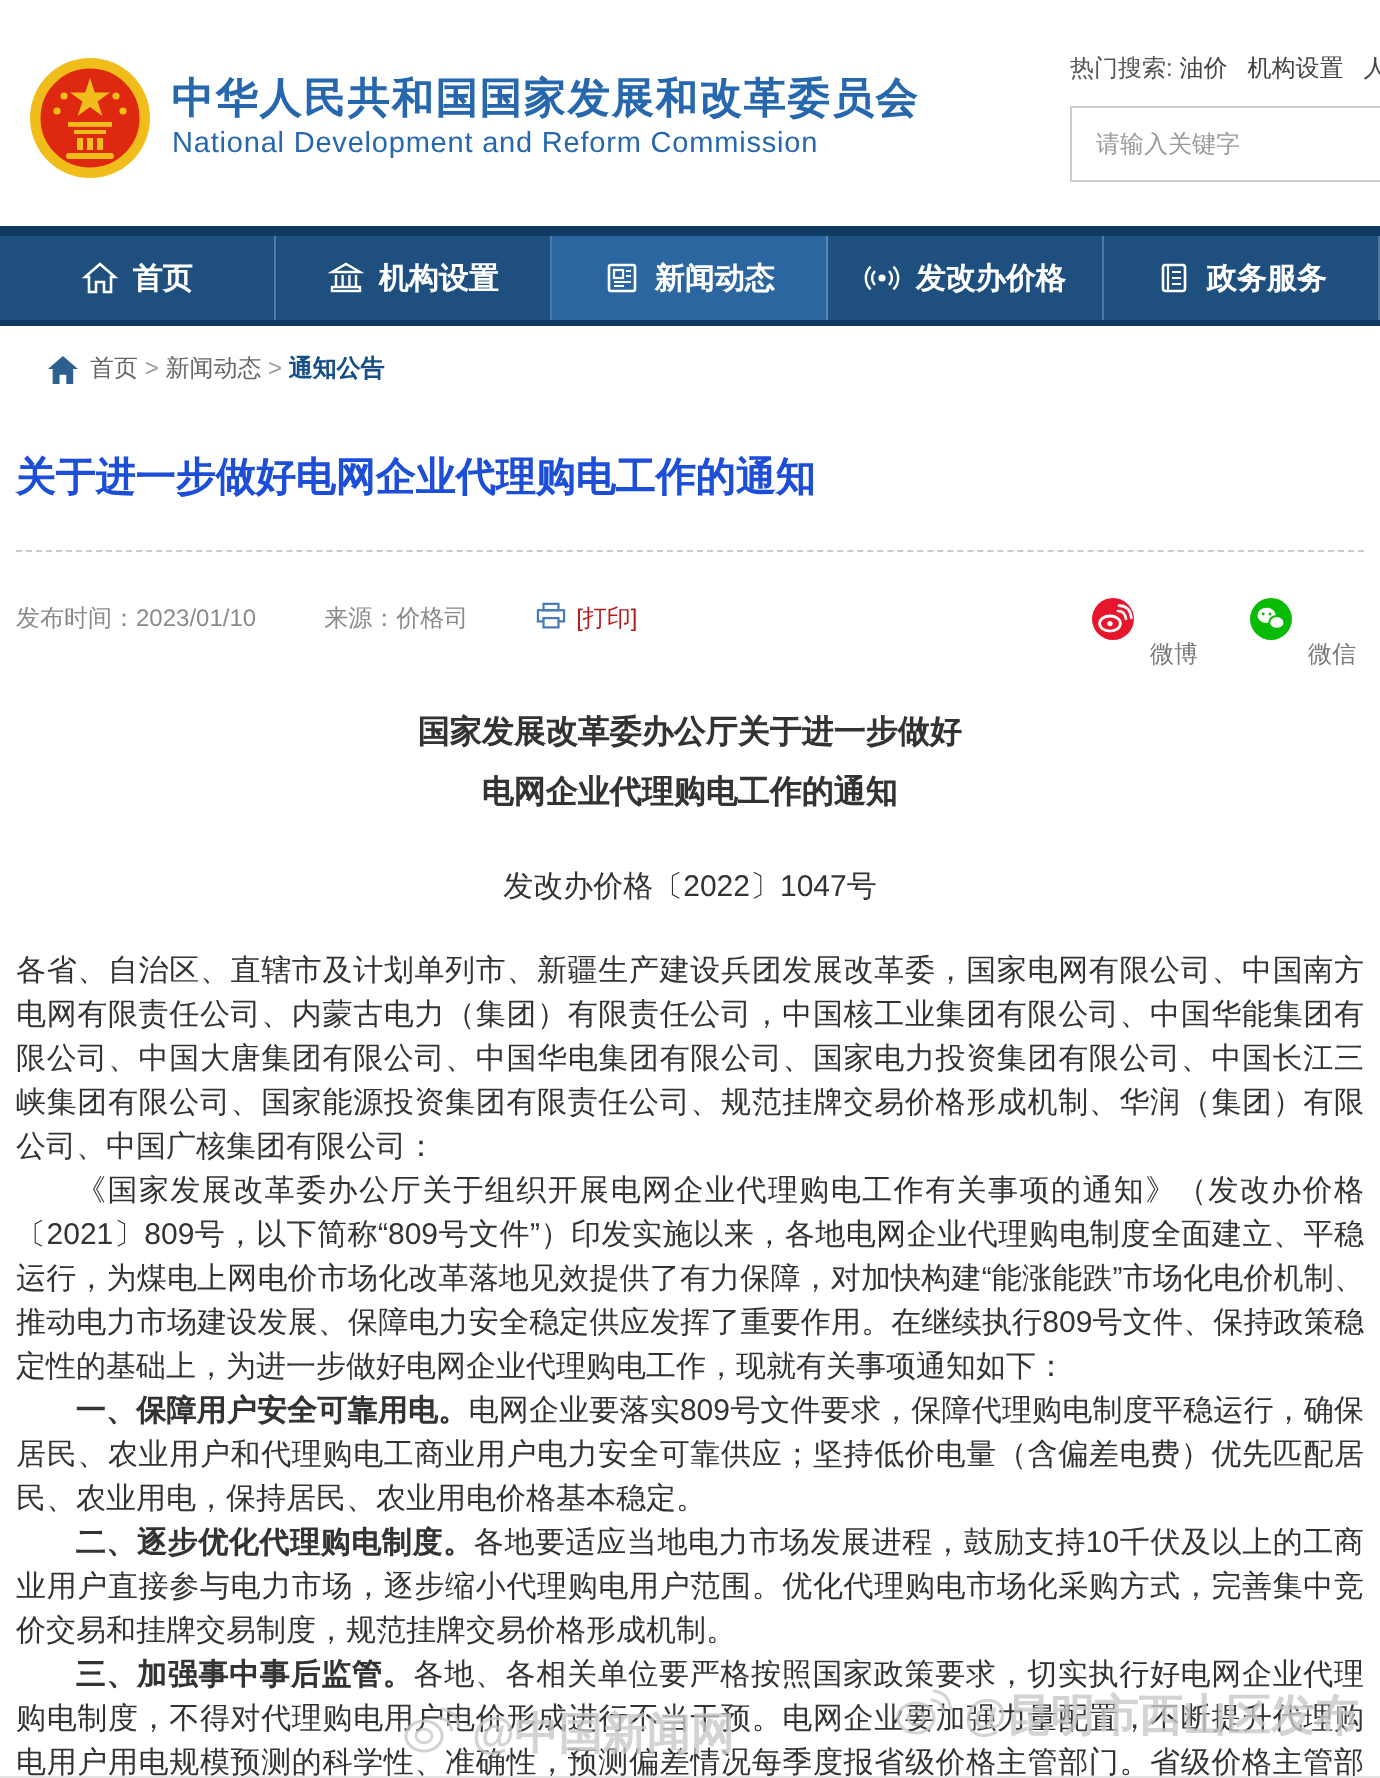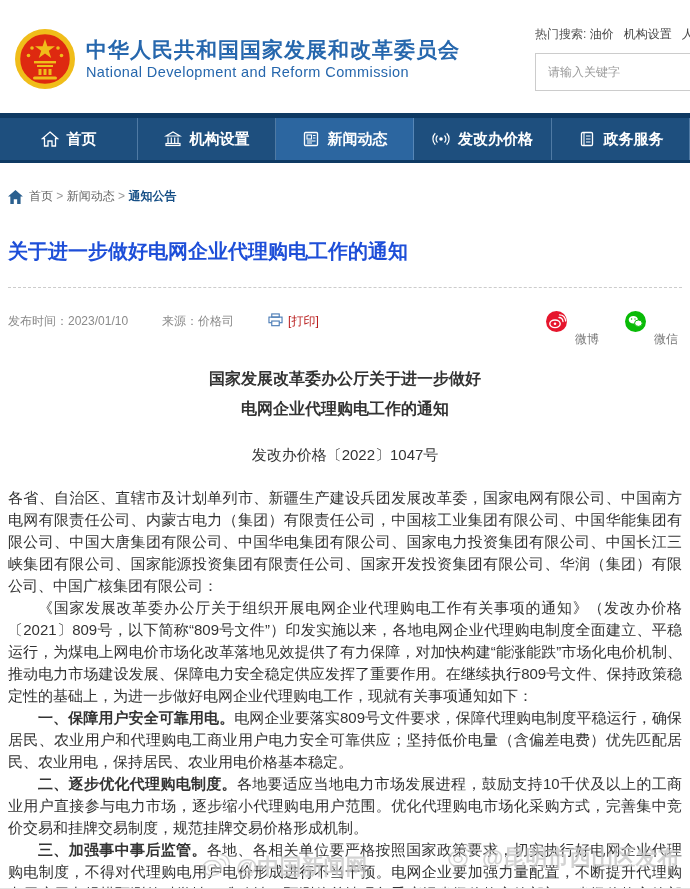--- a/index.html
+++ b/index.html
@@ -22,21 +22,21 @@
   
   .nav-topstrip { height:5px; background:var(--nav-dark); }
   .main-nav { display:flex; height:45px; background:var(--nav-base); border-bottom:3px solid var(--nav-dark); }
   .nav-item { width:138px; display:flex; align-items:center; justify-content:center; gap:8px; color:#fff; font-size:15px; font-weight:bold; border-right:1px solid rgba(140,175,210,.45); cursor:pointer; }
   .nav-item:last-child { border-right:1px solid rgba(140,175,210,.45); }
   .nav-item.active { background:var(--nav-active); }
   .nav-icon { display:inline-flex; width:18px; height:18px; }
   .nav-icon svg { width:18px; height:18px; }
 
   
-  .breadcrumb { display:flex; align-items:center; padding:13px 10px 10px 8px; font-size:12px; color:#666; gap:6px;margin-top:12px; }
+  .breadcrumb { display:flex; align-items:center; padding:13px 10px 10px 24px; font-size:12px; color:#666; gap:6px; }
   .crumb-home { width:15px; height:14px; display:inline-flex; }
   .crumb-sep { color:#999; }
   .crumb { color:#666; cursor:pointer; }
   .crumb.current { color:#164f86; font-weight:bold; cursor:default; }
 
   
   .article { padding:0 8px; }
   .article-title { font-size:20px; font-weight:bold; color:#1d4ed8; margin:22px 0 0 0; line-height:1.4; }
   .dotted-sep { border-top:1px dashed #ccc; margin:22px 0 0 0; }
   .meta-row { display:flex; align-items:center; margin-top:22px; font-size:12px; color:#8a8a8a; height:22px; }
@@ -205,21 +205,21 @@
       </span>
     </div>
 
     <div class="doc">
       <div class="doc-heading">
         <div>国家发展改革委办公厅关于进一步做好</div>
         <div>电网企业代理购电工作的通知</div>
       </div>
       <div class="doc-number">发改办价格〔2022〕1047号</div>
       <div class="doc-body" id="doc-paragraphs">
-          <div class="para noindent">各省、自治区、直辖市及计划单列市、新疆生产建设兵团发展改革委，国家电网有限公司、中国南方电网有限责任公司、内蒙古电力（集团）有限责任公司，中国核工业集团有限公司、中国华能集团有限公司、中国大唐集团有限公司、中国华电集团有限公司、国家电力投资集团有限公司、中国长江三峡集团有限公司、国家能源投资集团有限责任公司、国家开发投资集团有限公司、华润（集团）有限公司、中国广核集团有限公司：</div>
+          <div class="para noindent">各省、自治区、直辖市及计划单列市、新疆生产建设兵团发展改革委，国家电网有限公司、中国南方电网有限责任公司、内蒙古电力（集团）有限责任公司，中国核工业集团有限公司、中国华能集团有限公司、中国大唐集团有限公司、中国华电集团有限公司、国家电力投资集团有限公司、中国长江三峡集团有限公司、国家能源投资集团有限责任公司、规范挂牌交易价格形成机制、华润（集团）有限公司、中国广核集团有限公司：</div>
           <div class="para">《国家发展改革委办公厅关于组织开展电网企业代理购电工作有关事项的通知》（发改办价格〔2021〕809号，以下简称“809号文件”）印发实施以来，各地电网企业代理购电制度全面建立、平稳运行，为煤电上网电价市场化改革落地见效提供了有力保障，对加快构建“能涨能跌”市场化电价机制、推动电力市场建设发展、保障电力安全稳定供应发挥了重要作用。在继续执行809号文件、保持政策稳定性的基础上，为进一步做好电网企业代理购电工作，现就有关事项通知如下：</div>
           <div class="para"><span class="lead">一、保障用户安全可靠用电。</span>电网企业要落实809号文件要求，保障代理购电制度平稳运行，确保居民、农业用户和代理购电工商业用户电力安全可靠供应；坚持低价电量（含偏差电费）优先匹配居民、农业用电，保持居民、农业用电价格基本稳定。</div>
           <div class="para"><span class="lead">二、逐步优化代理购电制度。</span>各地要适应当地电力市场发展进程，鼓励支持10千伏及以上的工商业用户直接参与电力市场，逐步缩小代理购电用户范围。优化代理购电市场化采购方式，完善集中竞价交易和挂牌交易制度，规范挂牌交易价格形成机制。</div>
           <div class="para"><span class="lead">三、加强事中事后监管。</span>各地、各相关单位要严格按照国家政策要求，切实执行好电网企业代理购电制度，不得对代理购电用户电价形成进行不当干预。电网企业要加强力量配置，不断提升代理购电用户用电规模预测的科学性、准确性，预测偏差情况每季度报省级价格主管部门。省级价格主管部门要密切跟踪电网企业代理购电制度执行情况，及时牵头解决制度执行中出现的新问题，确保代理购电制度平稳运行。</div>
         </div>
 
     </div>
   </main>
 
   <div class="watermark wm-left">

